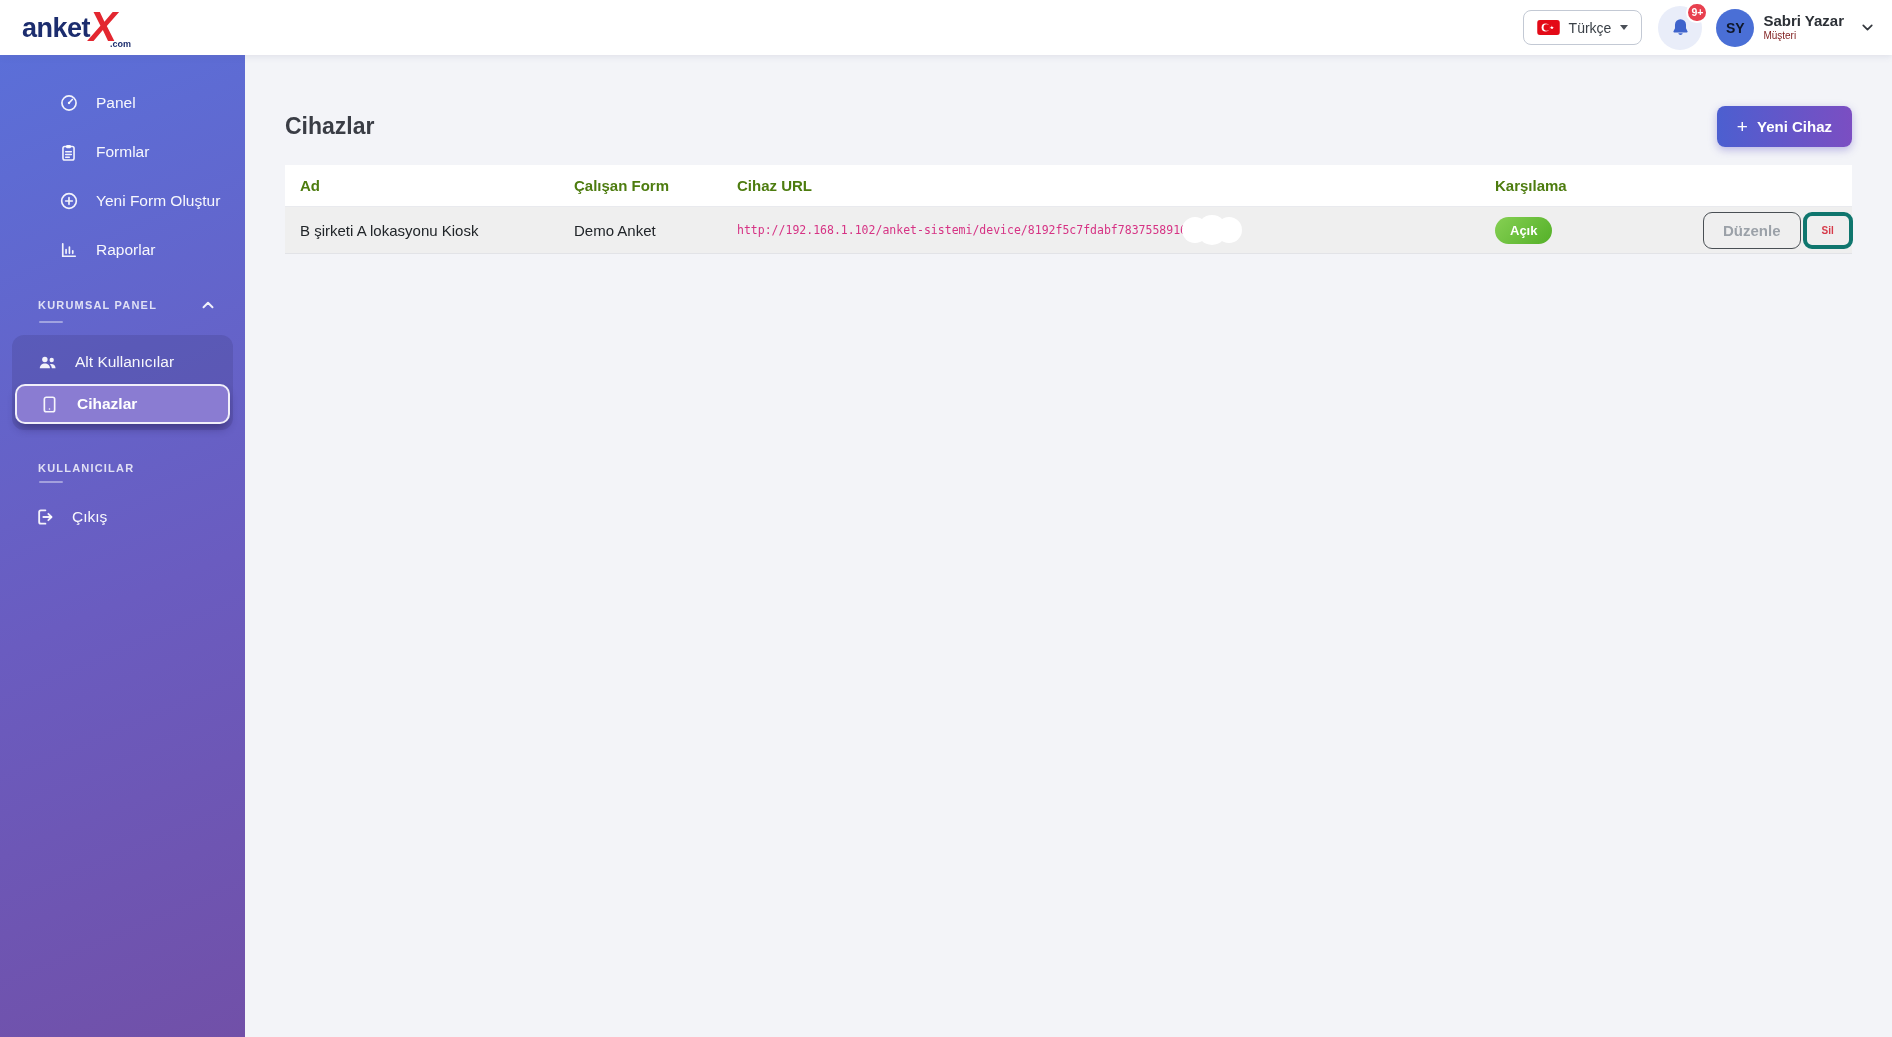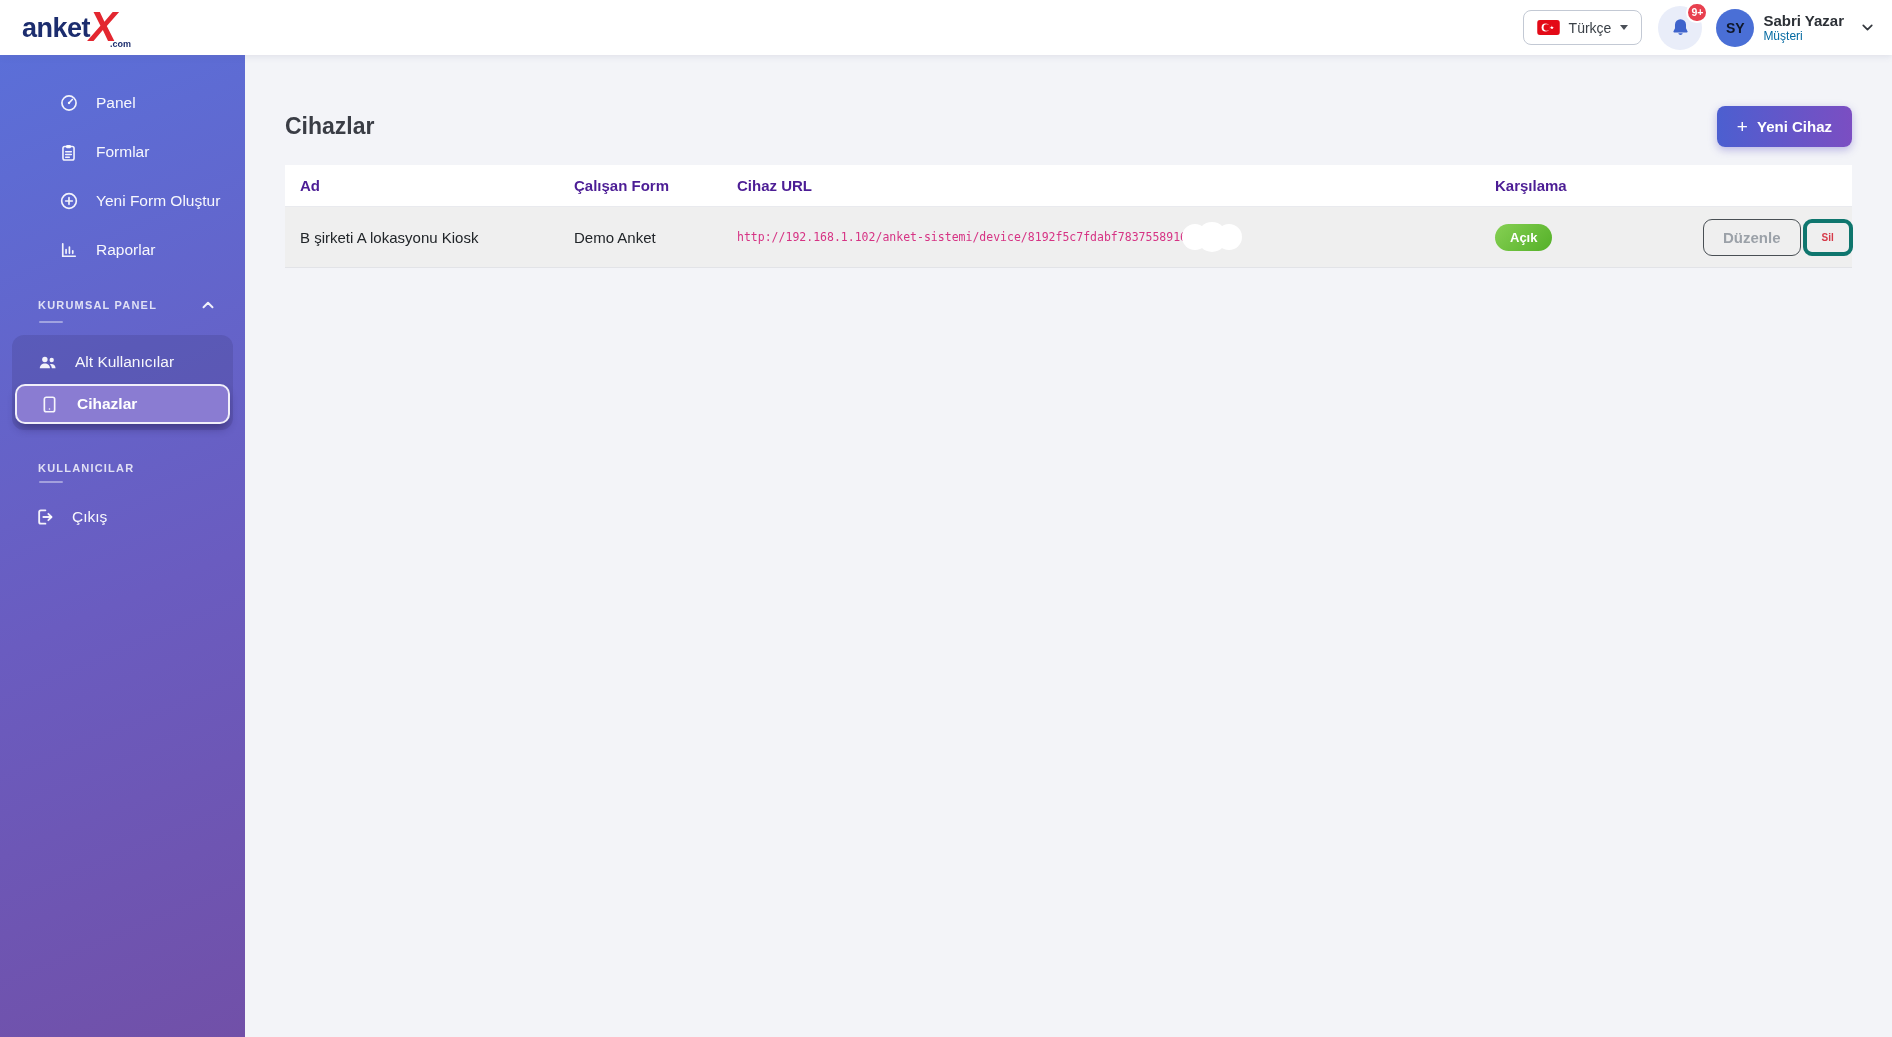--- a/index.html
+++ b/index.html
@@ -34,21 +34,21 @@
     background:#e9edf9; display:flex; align-items:center; justify-content:center;
     margin-left:16px; cursor:pointer; border:none;}
   .bell-badge{ position:absolute; top:-4px; right:-6px; min-width:21px; height:21px;
     background:var(--notification-red,#e8404f); border:2px solid #fff; border-radius:11px;
     color:#fff; font-size:10.5px; font-weight:700; display:flex; align-items:center; justify-content:center; padding:0 3px;}
 
   .user-wrap{ display:flex; align-items:center; gap:9px; margin-left:14px; cursor:pointer; }
   .avatar{ width:38px; height:38px; border-radius:50%; background:var(--avatar-blue,#4a6fd6);
     color:#0f172a; font-size:14px; font-weight:700; display:flex; align-items:center; justify-content:center;}
   .user-name{ font-size:15px; font-weight:600; color:#2c3036; line-height:17px;}
-  .user-role{ font-size:12px; color:#0369a1; line-height:14px;}
+  .user-role{ font-size:10px; color:#7f1d1d; line-height:14px;}
   .user-chevron{ margin-left:6px; display:flex; }
 
   
   .sidebar{
     position:absolute; top:55px; left:0; width:245px; height:982px;
     background:linear-gradient(157deg, var(--sidebar-top,#5b6fd8) 0%, #6a5cc0 55%, var(--sidebar-bottom,#7150a8) 100%);
     color:#fff; overflow:hidden;
   }
   .side-item{ display:flex; align-items:center; height:40px; padding-left:34px; cursor:pointer; }
   .side-item .ico{ width:21px; height:21px; display:flex; align-items:center; justify-content:center; color:rgba(255,255,255,.92);}
@@ -85,22 +85,22 @@
     box-shadow:0 3px 8px rgba(80,70,190,.35);
   }
   .new-btn .plus{ font-size:19px; font-weight:400; line-height:1; }
 
   .tbl{ margin-top:18px; width:1567px; }
   .tbl-header, .tbl-row{
     display:grid; grid-template-columns:274px 163px 758px 208px 1fr;
     align-items:center;
   }
   .tbl-header{ background:#fff; height:42px; border-bottom:1px solid #e9eaee; }
-  .tbl-header .cell{ font-size:15px; font-weight:700; color:#4c1d95; padding-left:15px; }
-  .tbl-row{ background:var(--row-stripe,#efefef); height:61px; border-bottom:1px solid #e2e3e7; }
+  .tbl-header .cell{ font-size:15px; font-weight:700; color:#4d7c0f; padding-left:15px; }
+  .tbl-row{ background:var(--row-stripe,#efefef); height:47px; border-bottom:1px solid #e2e3e7; }
   .tbl-row .cell{ font-size:15px; color:#212529; padding-left:15px; }
 
   .cell-url{ display:flex; align-items:center; white-space:nowrap; overflow:hidden; }
   .url-text{ font-family:"DejaVu Sans Mono","Liberation Mono",monospace; font-size:11.5px; color:var(--code-pink,#d63384); }
   .redaction{ display:inline-flex; align-items:center; margin-left:-12px; }
   .redaction i{ display:block; background:#fff; border-radius:50%; }
   .redaction i:nth-child(1){ width:26px; height:26px; }
   .redaction i:nth-child(2){ width:30px; height:30px; margin-left:-11px; }
   .redaction i:nth-child(3){ width:26px; height:26px; margin-left:-11px; }
 

